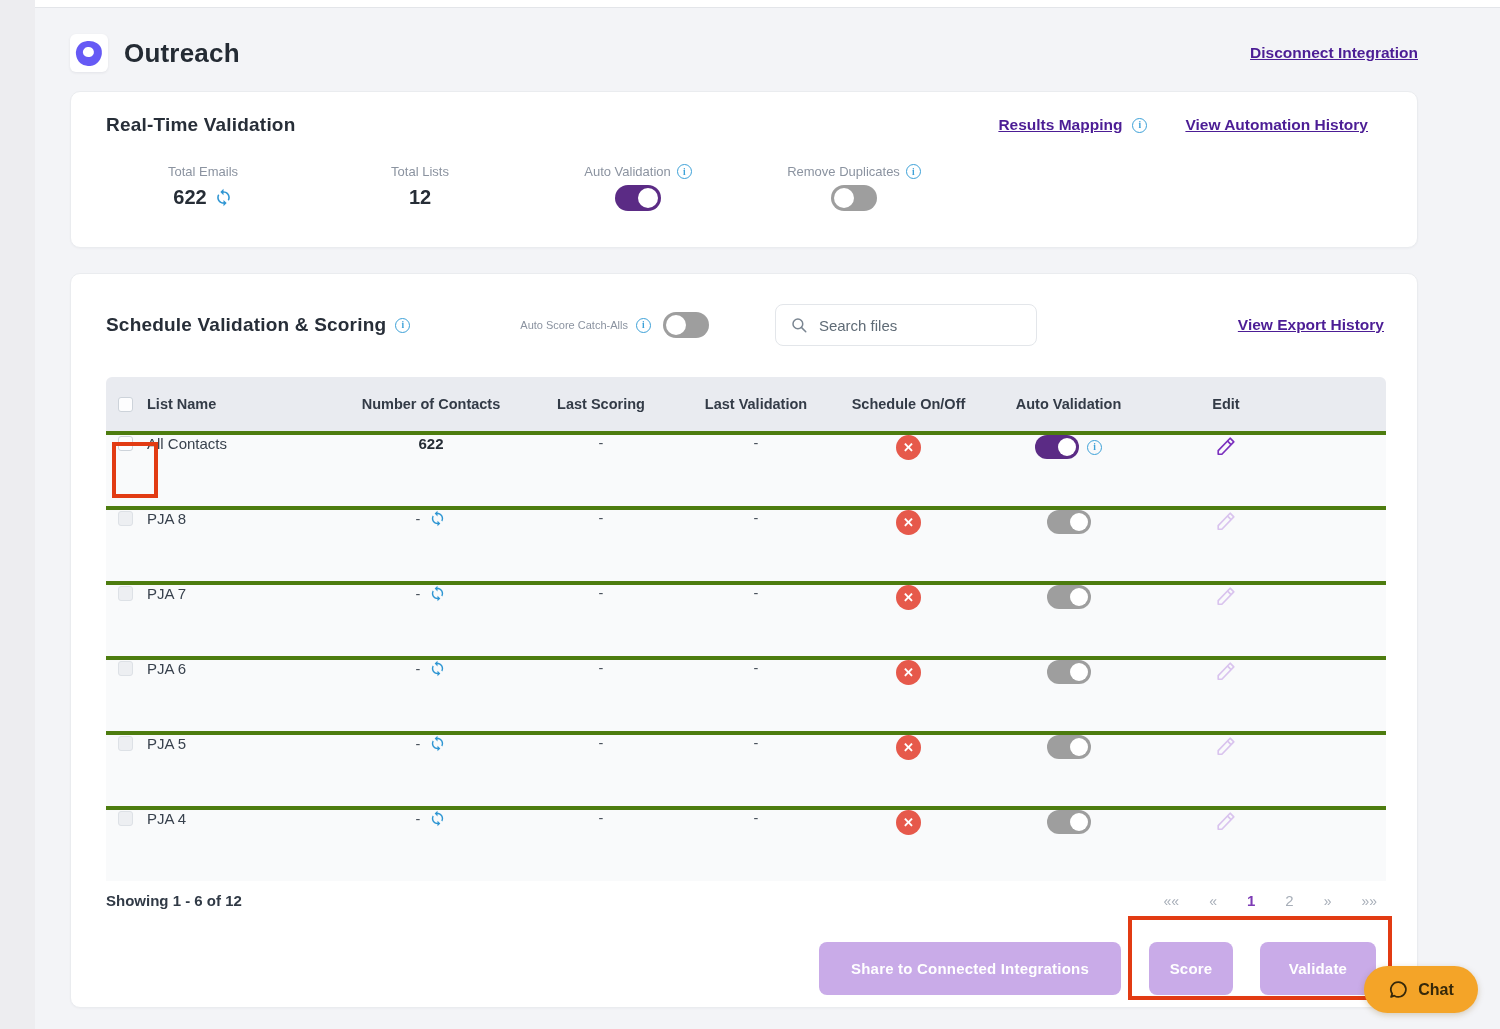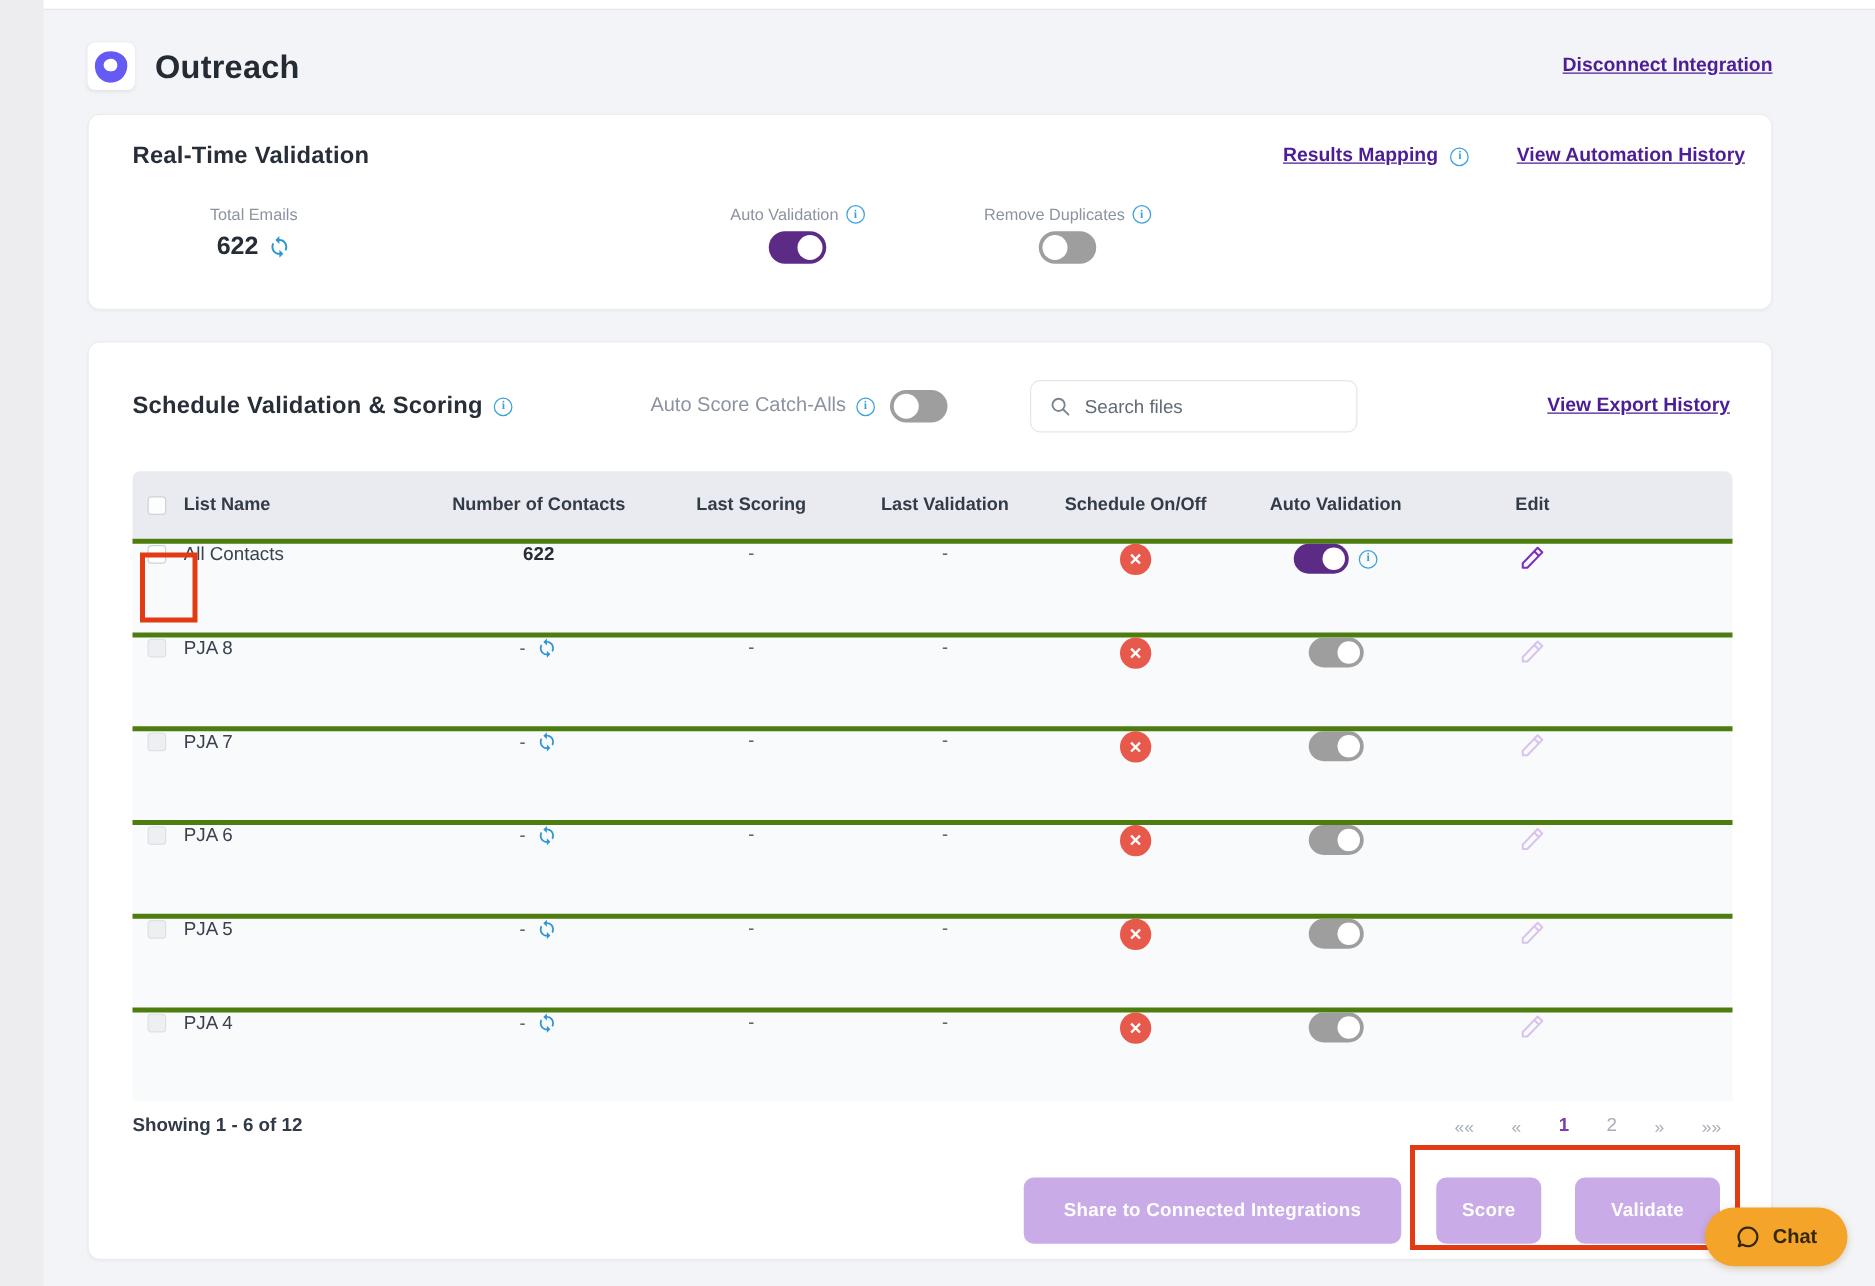--- a/index.html
+++ b/index.html
@@ -21,21 +21,21 @@
   .logo-hole { position:absolute; left:7px; top:6px; width:11px; height:10px; background:#ffffff; border-radius:50% 50% 46% 54%; }
   .integration-title { font-size:26px; font-weight:bold; color:#242b34; margin-left:16px; letter-spacing:.2px; }
   .header-spacer { flex:1; }
   .purple-link { color:#4c1d95; font-weight:bold; text-decoration:underline; font-size:15.5px; cursor:pointer; }
 
   
   .card { position:absolute; left:70px; width:1348px; background:#ffffff; border:1px solid #eaecef; border-radius:10px; box-shadow:0 1px 2px rgba(30,40,60,.03); }
   .card-realtime { top:91px; height:157px; }
   .card-schedule { top:273px; height:735px; }
 
-  .card-head { position:absolute; left:35px; right:21px; top:22px; display:flex; align-items:center; }
+  .card-head { position:absolute; left:35px; right:49px; top:22px; display:flex; align-items:center; }
   .card-title { font-size:19px; font-weight:bold; color:#272e38; letter-spacing:.2px; }
   .head-links { margin-left:auto; display:flex; align-items:center; gap:10px; }
   .head-links .gap { width:18px; }
 
   .info-icon {
     display:inline-flex; align-items:center; justify-content:center;
     width:15px; height:15px; border:1.4px solid #3da1d8; border-radius:50%;
     color:#3da1d8; font-size:9.5px; font-weight:bold; font-family:"Liberation Serif", serif;
     flex:0 0 auto;
   }
@@ -60,21 +60,21 @@
   .toggle.purple { background:#5b2b85; }
   .toggle.gray   { background:#9e9e9e; }
   .toggle.sm { width:44px; height:24px; }
   .toggle.sm .knob { width:18px; height:18px; }
   .stat-toggle { margin-top:6px; }
 
   
   .sched-head { position:absolute; left:35px; right:33px; top:30px; height:42px; display:flex; align-items:center; }
   .title-wrap { display:flex; align-items:center; gap:9px; }
   .autoscore-wrap { display:flex; align-items:center; gap:8px; margin-left:110px; }
-  .autoscore-label { font-size:16px; color:#8b93a0; }
+  .autoscore-label { font-size:11px; color:#8b93a0; }
   .search-box { margin-left:66px; width:262px; height:42px; border:1px solid #e3e6ea; border-radius:8px; background:#fff; display:flex; align-items:center; padding:0 14px; gap:11px; }
   .search-box svg { width:18px; height:18px; flex:0 0 auto; }
   .search-box input { border:none; outline:none; font-size:15px; color:#3a434e; width:100%; font-family:"Liberation Sans", sans-serif; background:transparent; }
   .search-box input::placeholder { color:#5f6b76; opacity:1; }
   .sched-head .purple-link { margin-left:auto; }
 
   
   .table { position:absolute; left:35px; top:103px; width:1280px; }
   .thead { display:flex; align-items:center; height:54px; background:#e9ebf0; border-radius:6px 6px 0 0; }
   .trow  { display:flex; align-items:flex-start; height:75px; background:#f9fafb; border-top:4px solid #4d7c0f; }
@@ -151,20 +151,26 @@
   <div class="stat stat-1">
     <div class="stat-label">Total Emails</div>
     <div class="stat-value">
       <span>622</span>
       <svg class="refresh-icon" viewBox="0 0 24 24" fill="currentColor">
           <path d="M12 4V1L8 5l4 4V6c3.31 0 6 2.69 6 6 0 1.01-.25 1.97-.7 2.8l1.46 1.46A7.93 7.93 0 0 0 20 12c0-4.42-3.58-8-8-8zm0 14c-3.31 0-6-2.69-6-6 0-1.01.25-1.97.7-2.8L5.24 7.74A7.93 7.93 0 0 0 4 12c0 4.42 3.58 8 8 8v3l4-4-4-4v4z"></path>
         </svg>
     </div>
   </div>
 
+  <div class="stat stat-2">
+    <div class="stat-label">Total Lists</div>
+    <div class="stat-value">
+        <span>12</span>
+      </div>
+  </div>
 
   <div class="stat stat-3">
     <div class="stat-label">
       <span>Auto Validation</span>
       <span class="info-icon">i</span>
     </div>
     <span class="toggle purple on stat-toggle"><span class="knob"></span></span>
   </div>
 
   <div class="stat stat-4">

